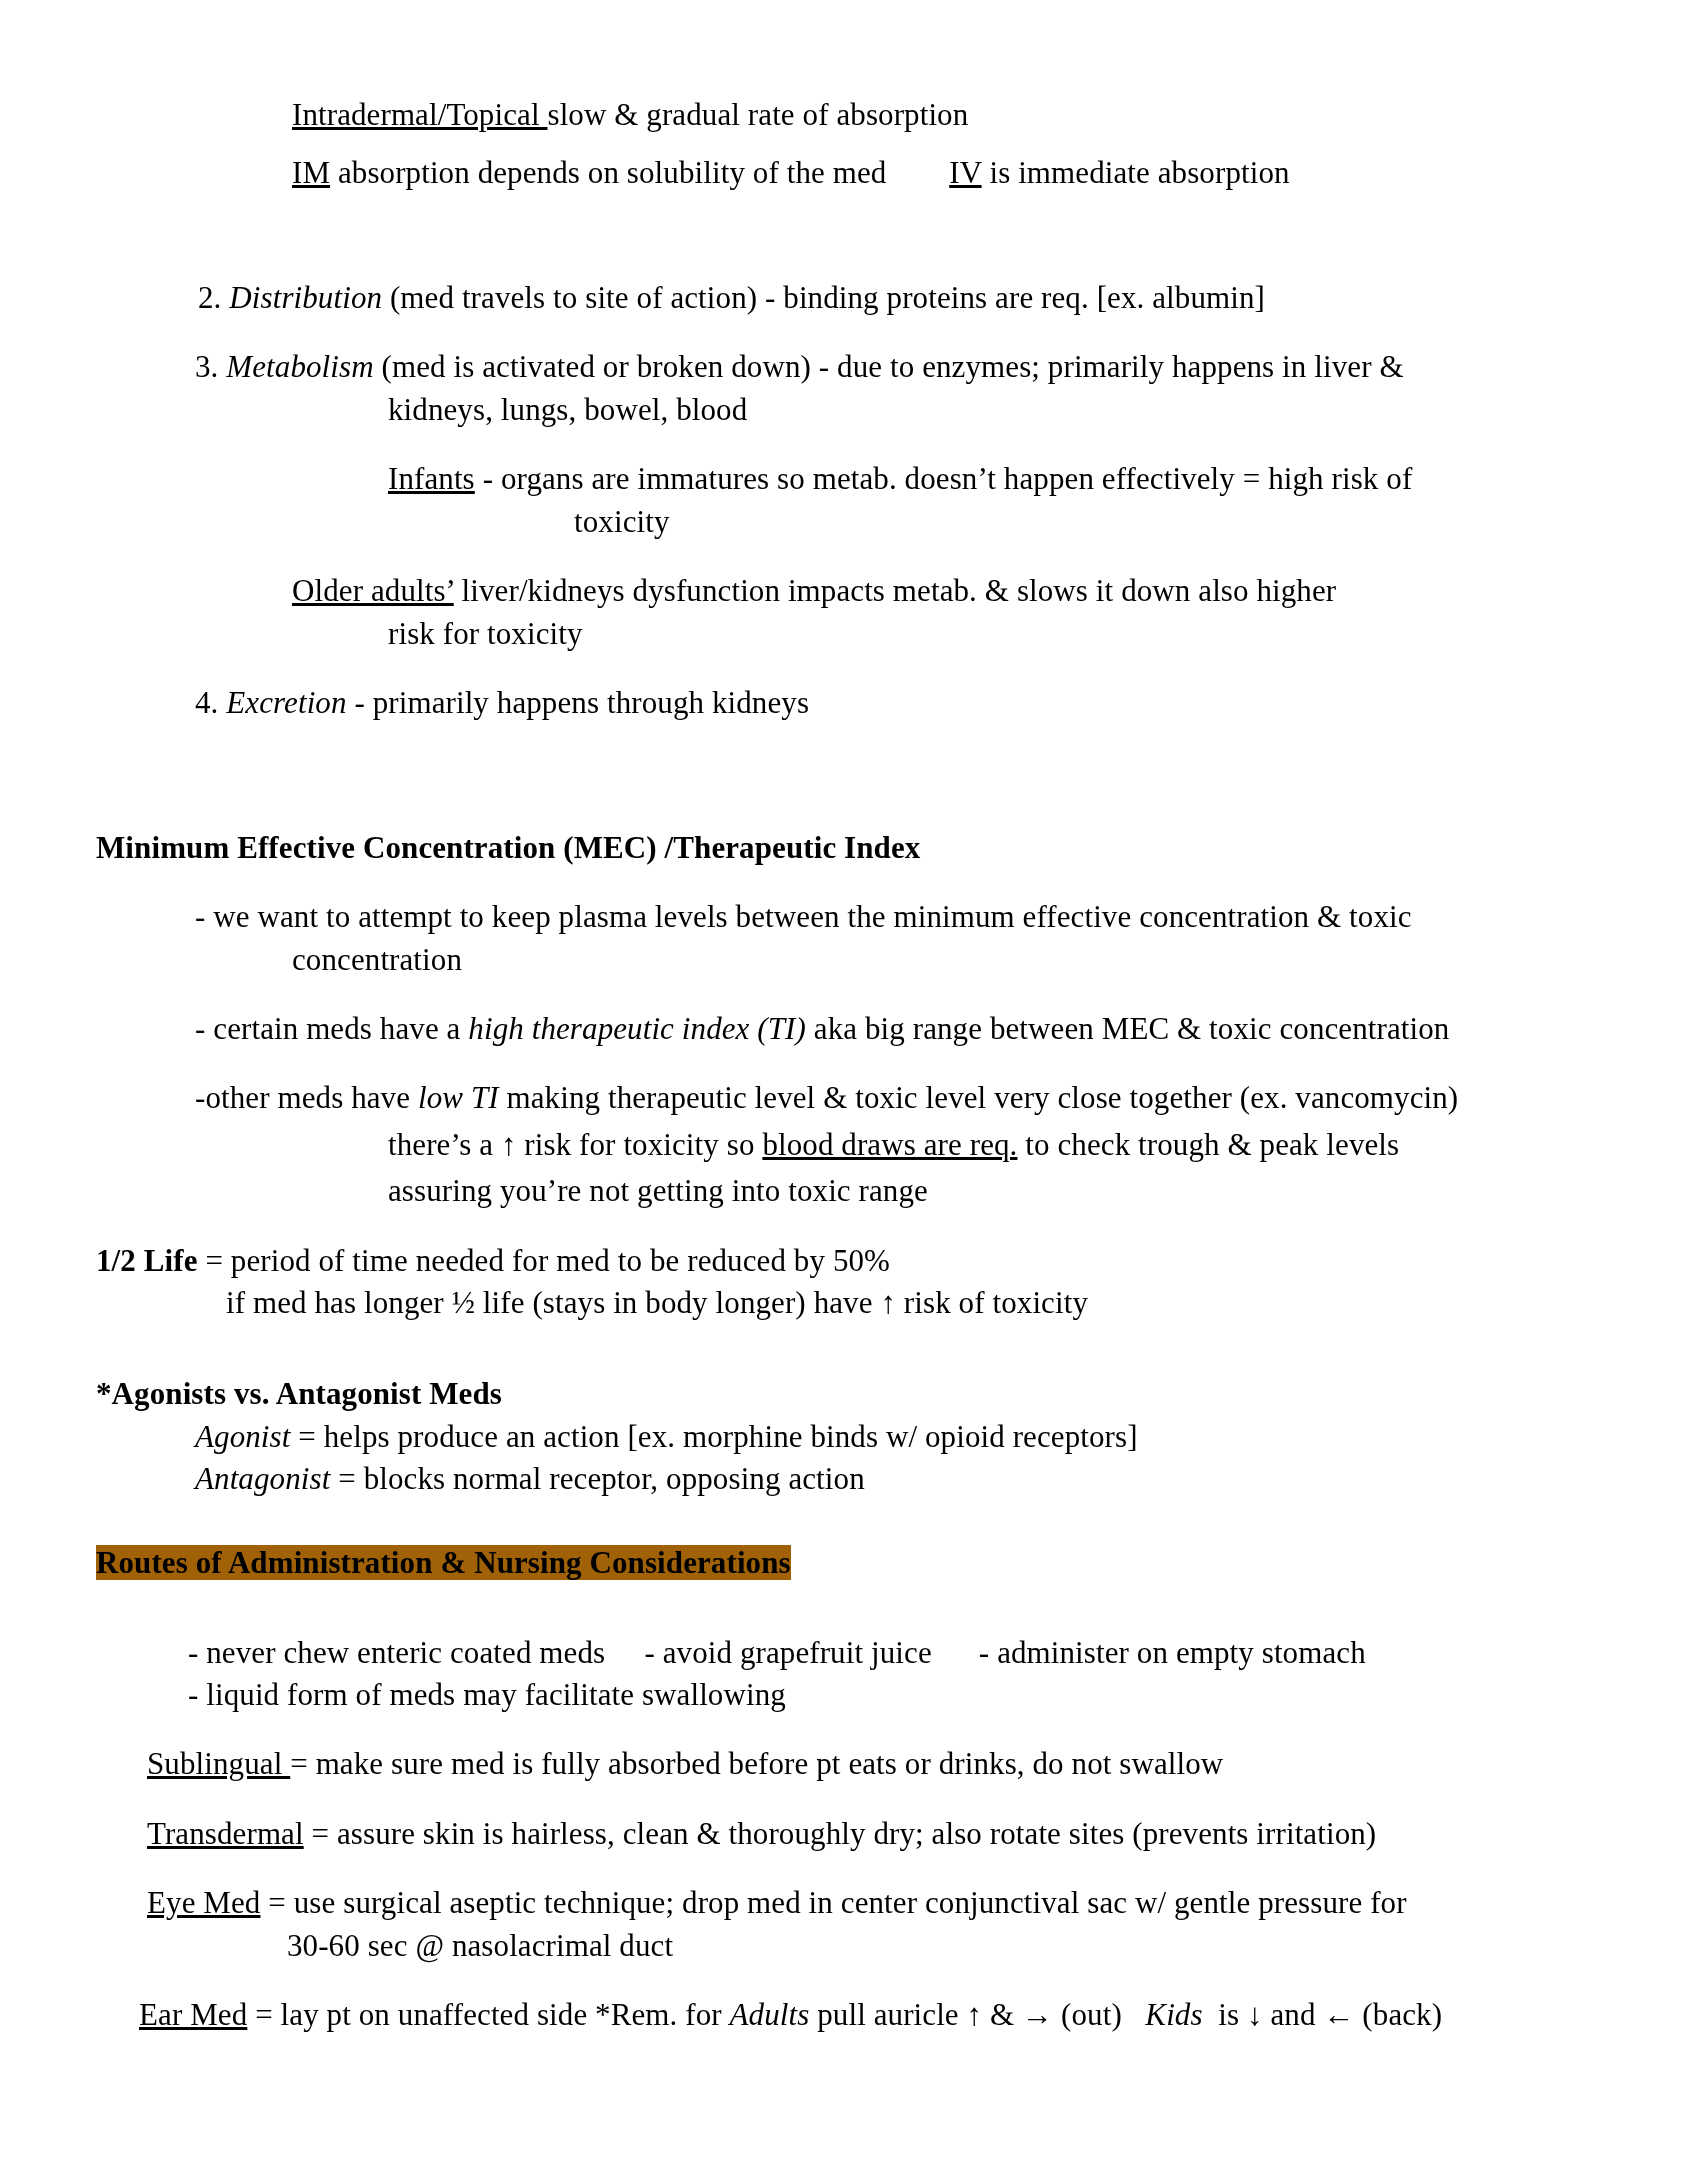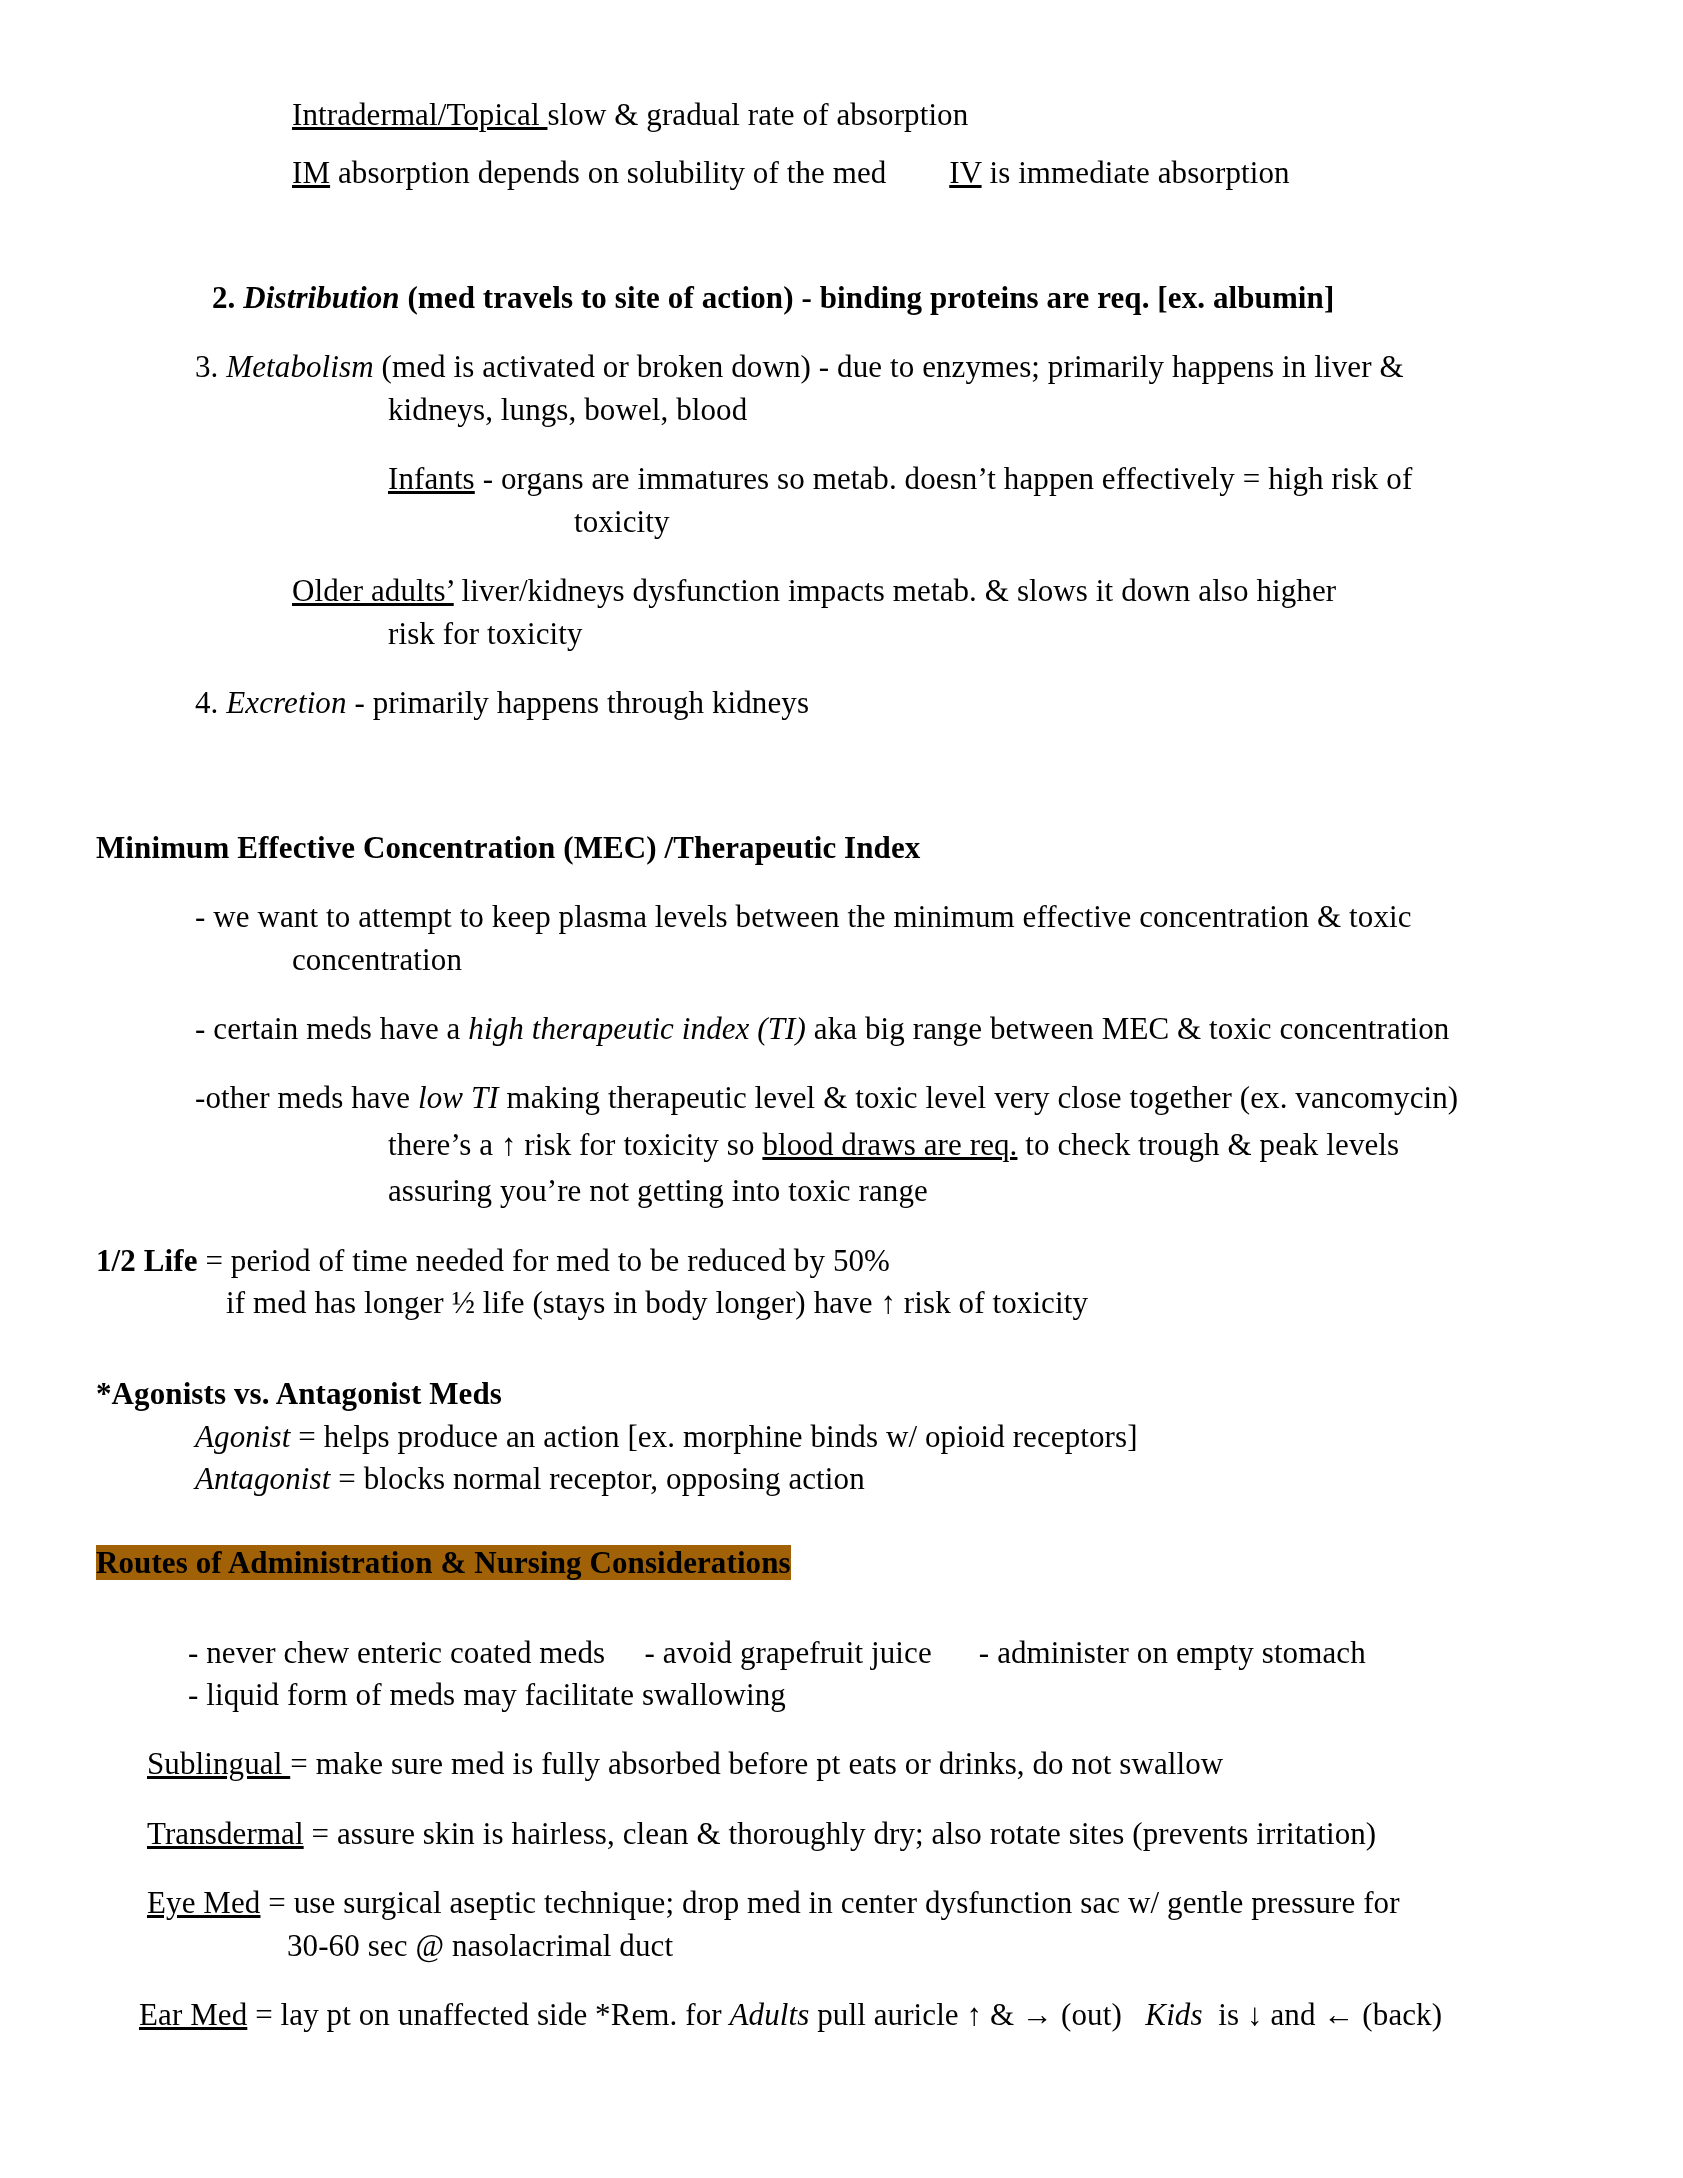--- a/index.html
+++ b/index.html
@@ -42,21 +42,21 @@
 </style>
 </head>
 <body>
 
 <div class="page">
 
   <div class="line" style="left:292px; top:95px;"><u>Intradermal/Topical </u><span>slow &amp; gradual rate of absorption</span></div>
 
   <div class="line" style="left:292px; top:153px;"><u>IM</u><span> absorption depends on solubility of the med</span><span class="nowrap">        </span><u>IV</u><span> is immediate absorption</span></div>
 
-  <div class="line" style="left:212px; top:278px;font-weight:bold;"><span>2. </span><i>Distribution</i><span> (med travels to site of action) - binding proteins are req. [ex. albumin]</span></div>
+  <div class="line" style="left:198px; top:278px;"><span>2. </span><i>Distribution</i><span> (med travels to site of action) - binding proteins are req. [ex. albumin]</span></div>
 
   <div class="line" style="left:195px; top:347px;"><span>3. </span><i>Metabolism</i><span> (med is activated or broken down) - due to enzymes; primarily happens in liver &amp;</span></div>
   <div class="line" style="left:388px; top:390px;">kidneys, lungs, bowel, blood</div>
 
   <div class="line" style="left:388px; top:459px;"><u>Infants</u><span> - organs are immatures so metab. doesn’t happen effectively = high risk of</span></div>
   <div class="line" style="left:574px; top:502px;">toxicity</div>
 
   <div class="line" style="left:292px; top:571px;"><u>Older adults’</u><span> liver/kidneys dysfunction impacts metab. &amp; slows it down also higher</span></div>
   <div class="line" style="left:388px; top:614px;">risk for toxicity</div>
 
@@ -82,19 +82,19 @@
 
   <div class="line" style="left:96px; top:1543px;"><span class="hl bold-head">Routes of Administration &amp; Nursing Considerations</span></div>
 
   <div class="line" style="left:188px; top:1633px;"><span>- never chew enteric coated meds</span><span class="nowrap">     </span><span>- avoid grapefruit juice</span><span class="nowrap">      </span><span>- administer on empty stomach</span></div>
   <div class="line" style="left:188px; top:1675px;">- liquid form of meds may facilitate swallowing</div>
 
   <div class="line" style="left:147px; top:1744px;"><u>Sublingual </u><span>= make sure med is fully absorbed before pt eats or drinks, do not swallow</span></div>
 
   <div class="line" style="left:147px; top:1814px;"><u>Transdermal</u><span> = assure skin is hairless, clean &amp; thoroughly dry; also rotate sites (prevents irritation)</span></div>
 
-  <div class="line" style="left:147px; top:1883px;"><u>Eye Med</u><span> = use surgical aseptic technique; drop med in center dysfunction sac w/ gentle pressure for</span></div>
+  <div class="line" style="left:147px; top:1883px;"><u>Eye Med</u><span> = use surgical aseptic technique; drop med in center conjunctival sac w/ gentle pressure for</span></div>
   <div class="line" style="left:287px; top:1926px;">30-60 sec @ nasolacrimal duct</div>
 
   <div class="line" style="left:139px; top:1995px;text-align:right;"><u>Ear Med</u><span> = lay pt on unaffected side *Rem. for </span><i>Adults</i><span> pull auricle ↑ &amp; → (out)   </span><i>Kids</i><span>  is ↓ and ← (back)</span></div>
 
 </div>
 
 
 </body></html>

